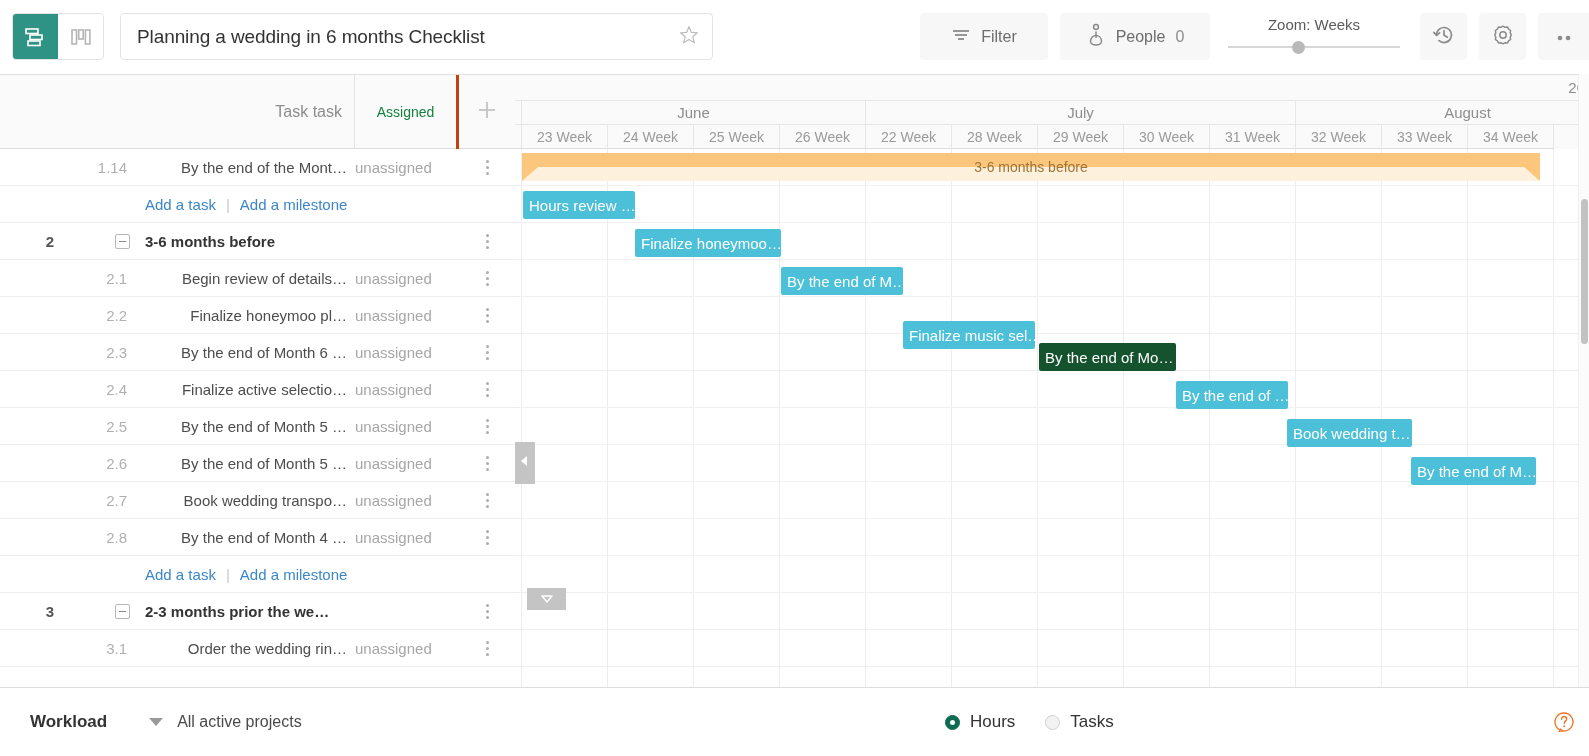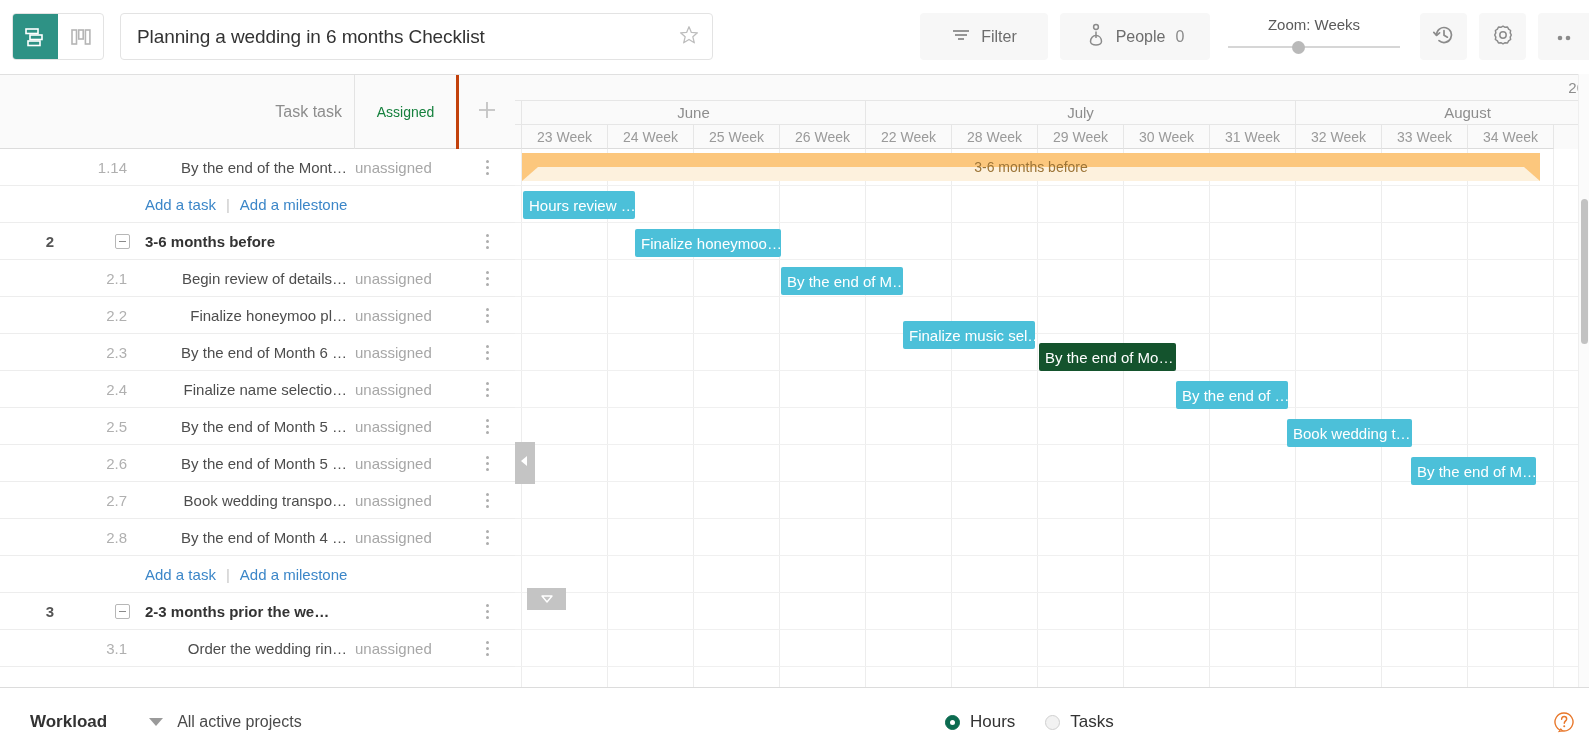--- a/index.html
+++ b/index.html
@@ -471,21 +471,21 @@
           <div class="r-menu">
             <span class="dots">
               <i></i>
               <i></i>
               <i></i>
             </span>
           </div>
         </div>
         <div class="row">
           <div class="r-num">2.4</div>
-          <div class="r-name">Finalize name selectio…</div>
+          <div class="r-name">Finalize active selectio…</div>
           <div class="r-assigned">unassigned</div>
           <div class="r-menu">
             <span class="dots">
               <i></i>
               <i></i>
               <i></i>
             </span>
           </div>
         </div>
         <div class="row">

